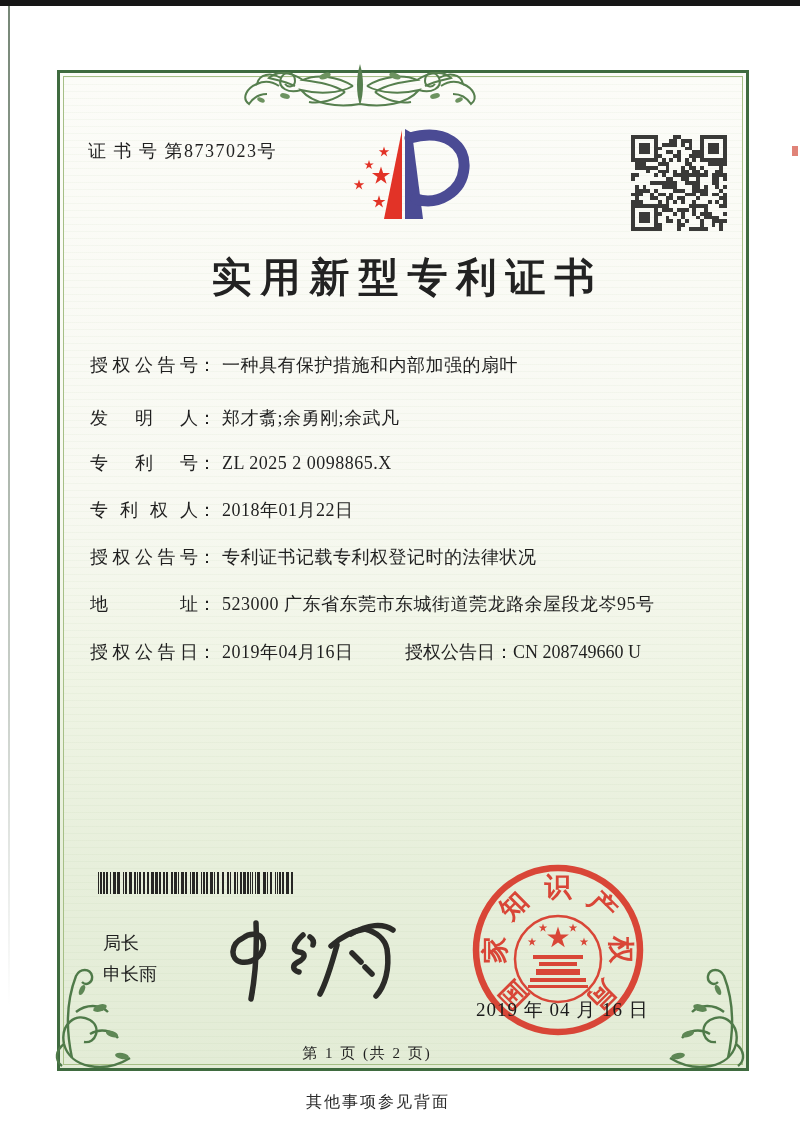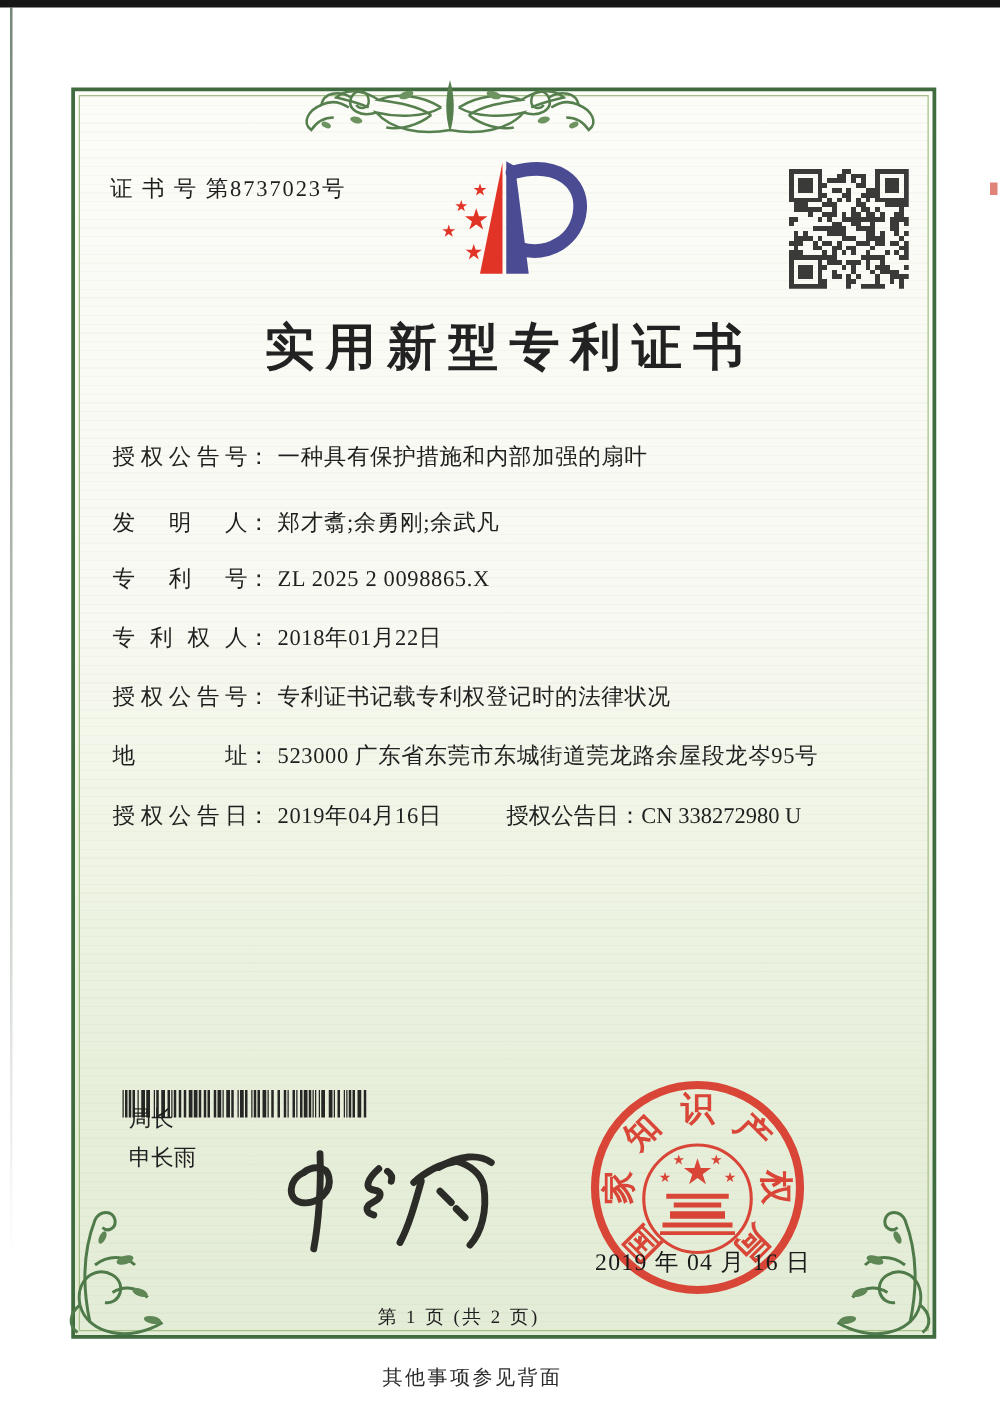--- a/index.html
+++ b/index.html
@@ -25,21 +25,21 @@
   .field{left:90px;width:640px;font-size:18px;white-space:nowrap;}
   .flabel{display:inline-block;width:108px;text-align:justify;text-align-last:justify;vertical-align:top;}
   .fcolon{display:inline-block;margin-right:6px;}
   .fvalue{letter-spacing:.5px;}
   .grant-no{position:absolute;left:315px;top:0;white-space:nowrap;}
   .paras{left:88px;top:681px;width:628px;font-size:16px;line-height:22.5px;text-align:justify;color:#262626;}
   .paras p{margin:0;text-indent:2em;}
   .paras p + p{margin-top:8px;}
   .barcode{left:98px;top:872px;width:200px;height:22px;display:flex;align-items:stretch;}
   .barcode div{height:100%;}
-  .officer{left:103px;top:880px;font-size:18px;line-height:31px;}
+  .officer{left:103px;top:928px;font-size:18px;line-height:31px;}
   .sig{left:213px;top:893px;}
   .seal{left:470px;top:862px;opacity:.92;}
   .seal-date{left:476px;top:997px;font-size:19px;letter-spacing:1px;color:#1b1b1b;}
   .page-no{left:262px;top:1044px;width:210px;text-align:center;font-size:15px;letter-spacing:2px;}
   .back-note{left:288px;top:1092px;width:180px;text-align:center;font-size:16px;letter-spacing:2px;color:#2a2a2a;}
   .crest{left:225px;top:54px;}
   .corner-l{left:42px;top:960px;}
   .corner-r{left:653px;top:960px;}
   svg{display:block;}
 </style>
@@ -467,21 +467,21 @@
 </div>
 <div class="abs field" style="top:545px">
   <span class="flabel">授权公告号</span><span class="fcolon">：</span><span class="fvalue">专利证书记载专利权登记时的法律状况</span>
 </div>
 <div class="abs field" style="top:592px">
   <span class="flabel">地址</span><span class="fcolon">：</span><span class="fvalue">523000 广东省东莞市东城街道莞龙路余屋段龙岑95号</span>
 </div>
 <div class="abs field" style="top:640px">
   <span class="flabel">授权公告日</span><span class="fcolon">：</span><span class="fvalue">2019年04月16日</span>
   <span class="grant-no">
-    <span>授权公告日</span><span>：</span><span>CN 338272980 U</span>
+    <span>授权公告日</span><span>：</span><span>CN 208749660 U</span>
   </span>
 </div>
 
 <div class="abs paras">
 </div>
 
 <div class="abs barcode" id="barcode">
     <div style="width:1px;background:#262624"></div>
     <div style="width:1px"></div>
     <div style="width:2px;background:#262624"></div>

